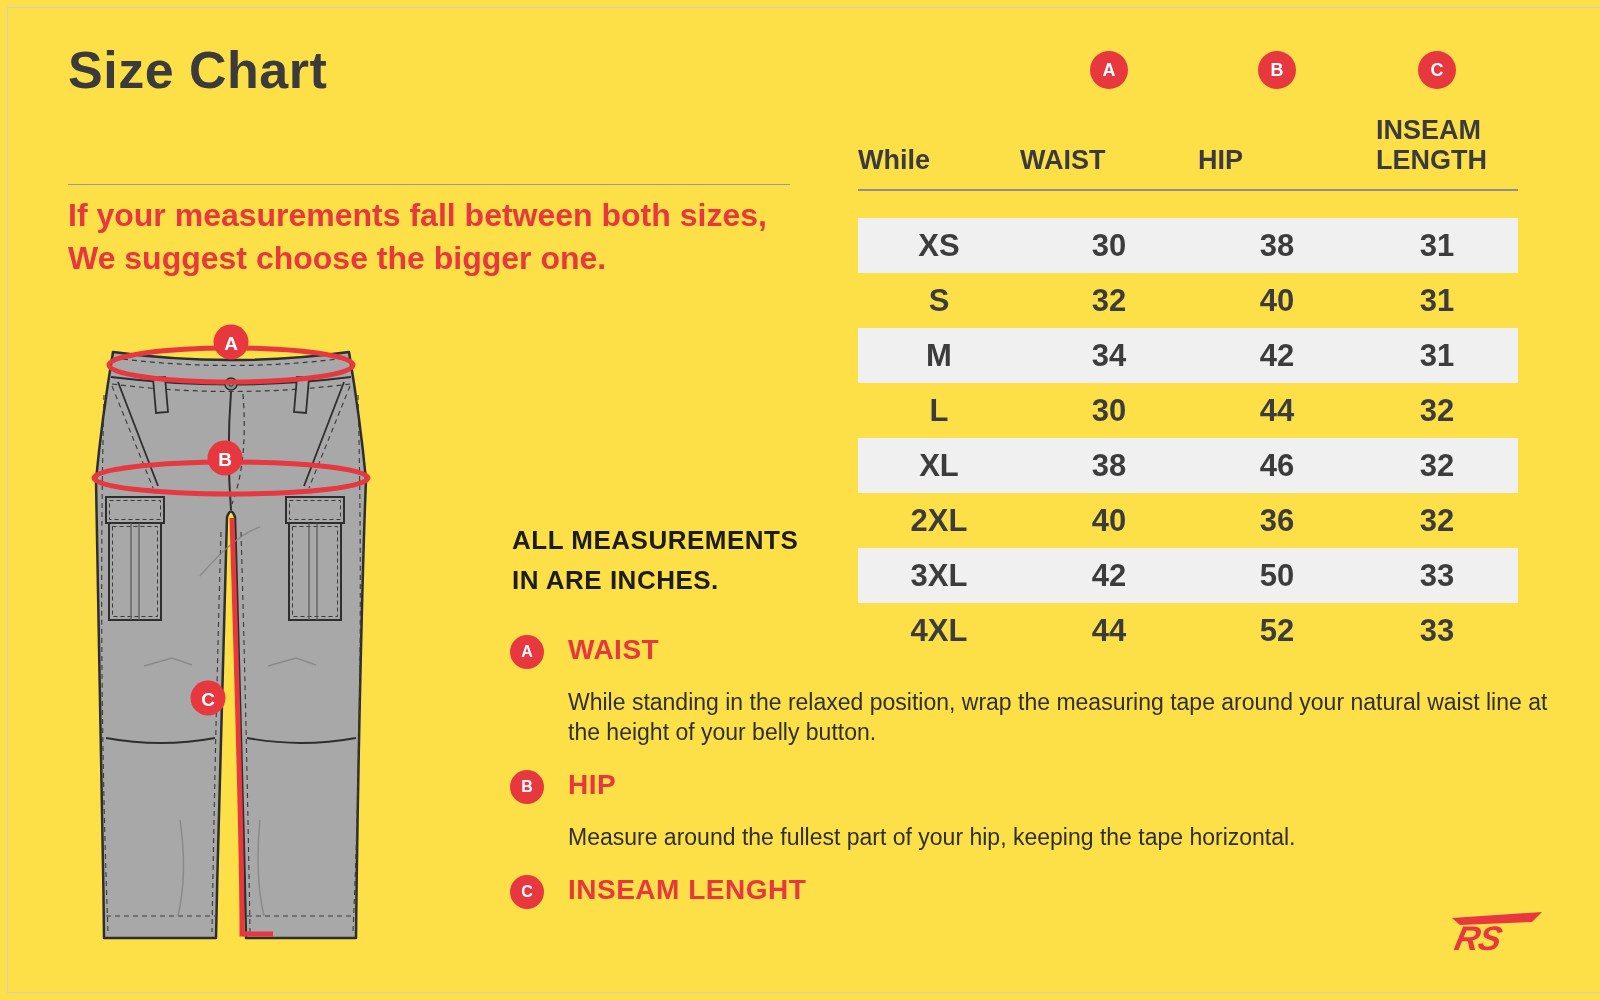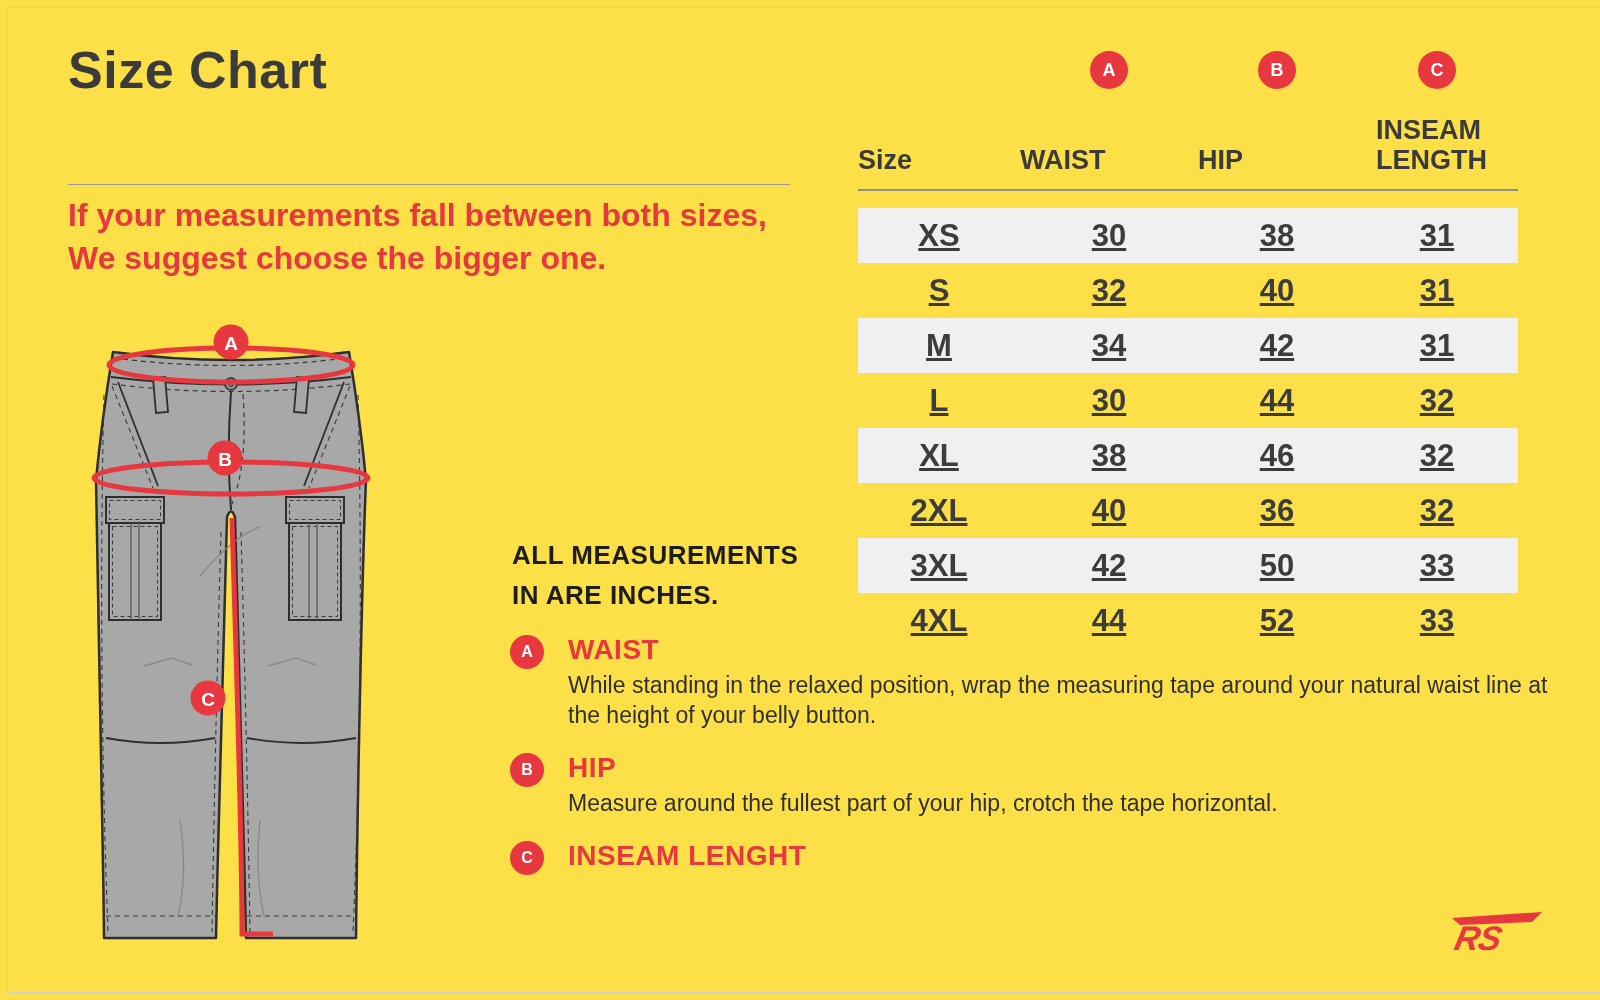--- a/index.html
+++ b/index.html
@@ -9,46 +9,46 @@
   }
   .page-border{position:absolute;inset:7px;border:1px solid #cfcfcf;pointer-events:none;}
 
   
   .title{position:absolute;left:68px;top:40px;font-size:52px;font-weight:800;letter-spacing:.5px;color:#3b3b3b;}
   .subtitle{position:absolute;left:68px;top:134px;font-size:33px;font-weight:700;color:#3b3b3b;}
   .divider{position:absolute;left:68px;top:184px;width:722px;height:1px;background:#9a9a9a;}
   .note{position:absolute;left:68px;top:194px;font-size:32px;font-weight:700;color:#e6383e;line-height:43px;width:760px;}
 
   
-  .units-note{position:absolute;left:512px;top:520px;font-size:26px;font-weight:800;letter-spacing:.5px;color:#1d1d1d;line-height:40px;margin-top:15px;}
+  .units-note{position:absolute;left:512px;top:520px;font-size:26px;font-weight:800;letter-spacing:.5px;color:#1d1d1d;line-height:40px;}
 
   
   .size-table{position:absolute;left:858px;top:45px;width:660px;}
   .thead-badges,.thead-labels,.trow{display:grid;grid-template-columns:162px 178px 158px 162px;}
   .thead-badges{height:50px;align-items:center;}
   .thead-labels{height:92px;align-items:end;}
   .badge{
     width:38px;height:38px;border-radius:50%;background:#e6383e;color:#fff;
     display:flex;align-items:center;justify-content:center;
     font-size:18px;font-weight:700;margin:0 auto;
   }
   .col-label{font-size:27px;font-weight:700;text-align:left;color:#3b3b3b;padding-bottom:12px;line-height:30px;}
   .col-label.wrap{max-width:122px;margin:0 auto;}
   .head-rule{height:2px;background:#8f8f8f;margin-top:2px;}
-  .tbody{margin-top:17px;text-decoration:underline;}
+  .tbody{margin-top:27px;}
   .trow{height:55px;align-items:center;}
   .trow.stripe{background:#f0f0f0;}
   .tcell{font-size:31px;font-weight:600;text-align:center;color:#3c3c3c;}
 
   
   .legend{position:absolute;left:510px;top:633px;width:1040px;}
   .legend-item{display:grid;grid-template-columns:58px 1fr;margin-bottom:21px;}
   .legend-item .badge{width:34px;height:34px;font-size:16px;margin:2px 0 0 0;}
   .legend-title{font-size:28px;font-weight:700;color:#e6383e;letter-spacing:.5px;line-height:34px;}
-  .legend-desc{font-size:23px;font-weight:400;color:#2f2f2f;line-height:30px;max-width:1000px;margin-top:3px;}
+  .legend-desc{font-size:23px;font-weight:400;color:#2f2f2f;line-height:30px;max-width:1000px;margin-top:20px;}
 
   
   .figure-svg{position:absolute;left:60px;top:320px;width:420px;height:670px;}
   .logo-svg{position:absolute;left:1438px;top:908px;width:112px;height:48px;}
 </style>
 </head>
 <body>
 
 <div class="canvas">
   <div class="page-border"></div>
@@ -133,21 +133,21 @@
   </div>
 
   <div class="size-table">
     <div class="thead-badges">
       <div></div>
       <div class="badge">A</div>
       <div class="badge">B</div>
       <div class="badge">C</div>
     </div>
     <div class="thead-labels">
-      <div class="col-label">Size</div>
+      <div class="col-label">While</div>
       <div class="col-label">WAIST</div>
       <div class="col-label">HIP</div>
       <div class="col-label wrap">INSEAM LENGTH</div>
     </div>
     <div class="head-rule"></div>
     <div class="tbody">
         <div class="trow stripe">
           <div class="tcell">XS</div>
           <div class="tcell">30</div>
           <div class="tcell">38</div>
@@ -203,21 +203,21 @@
       <div class="badge">A</div>
       <div>
         <div class="legend-title">WAIST</div>
         <div class="legend-desc">While standing in the relaxed position, wrap the measuring tape around your natural waist line at the height of your belly button.</div>
       </div>
     </div>
     <div class="legend-item">
       <div class="badge">B</div>
       <div>
         <div class="legend-title">HIP</div>
-        <div class="legend-desc">Measure around the fullest part of your hip, crotch the tape horizontal.</div>
+        <div class="legend-desc">Measure around the fullest part of your hip, keeping the tape horizontal.</div>
       </div>
     </div>
     <div class="legend-item">
       <div class="badge">C</div>
       <div>
         <div class="legend-title">INSEAM LENGHT</div>
       </div>
     </div>
   </div>
 

